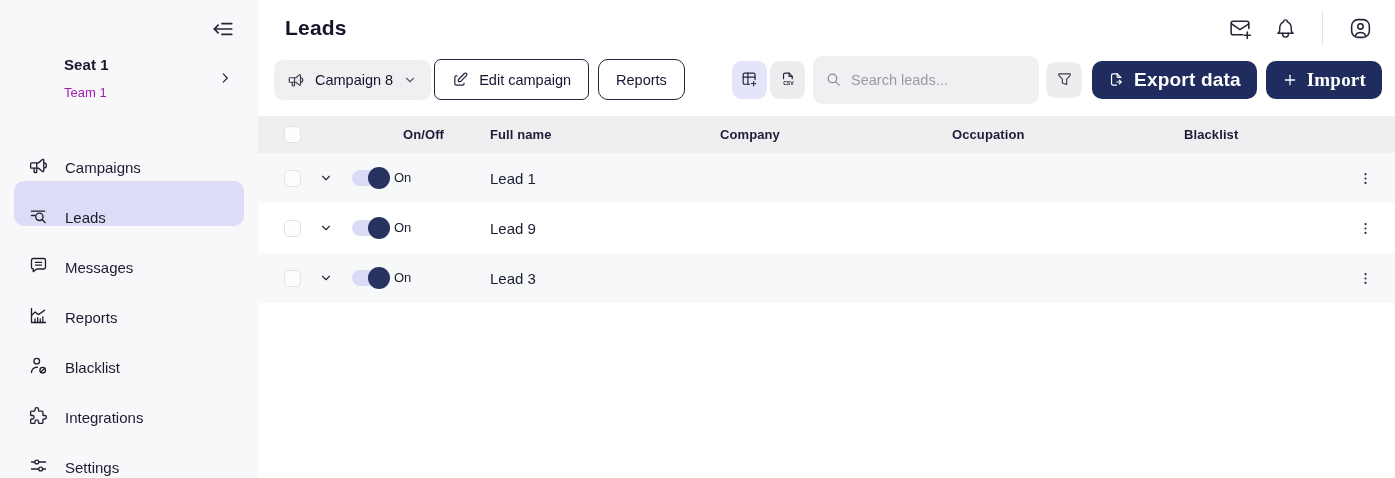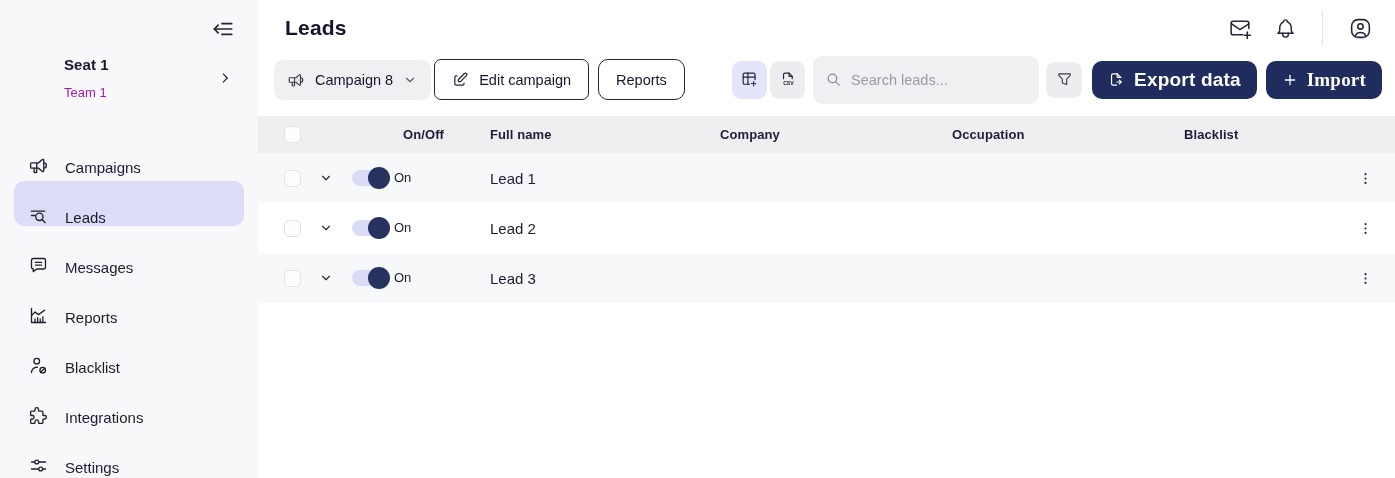--- a/index.html
+++ b/index.html
@@ -465,21 +465,21 @@
               <path d="M6 9l6 6 6-6"></path>
             </svg>
         </span>
       </button>
       <div class="toggle-wrap">
         <button class="toggle">
             <span class="knob"></span>
           </button>
         <span class="toggle-label">On</span>
       </div>
-      <div class="lead-name col-pad">Lead 2</div>
+      <div class="lead-name col-pad">Lead 9</div>
       <div class="col-pad"></div>
       <div class="col-pad"></div>
       <div class="col-pad"></div>
       <button class="kebab-btn">
         <span>
           <svg width="15" height="15" viewBox="0 0 24 24" fill="#26263a">
               <circle cx="12" cy="5" r="1.7"></circle>
               <circle cx="12" cy="12" r="1.7"></circle>
               <circle cx="12" cy="19" r="1.7"></circle>
             </svg>

